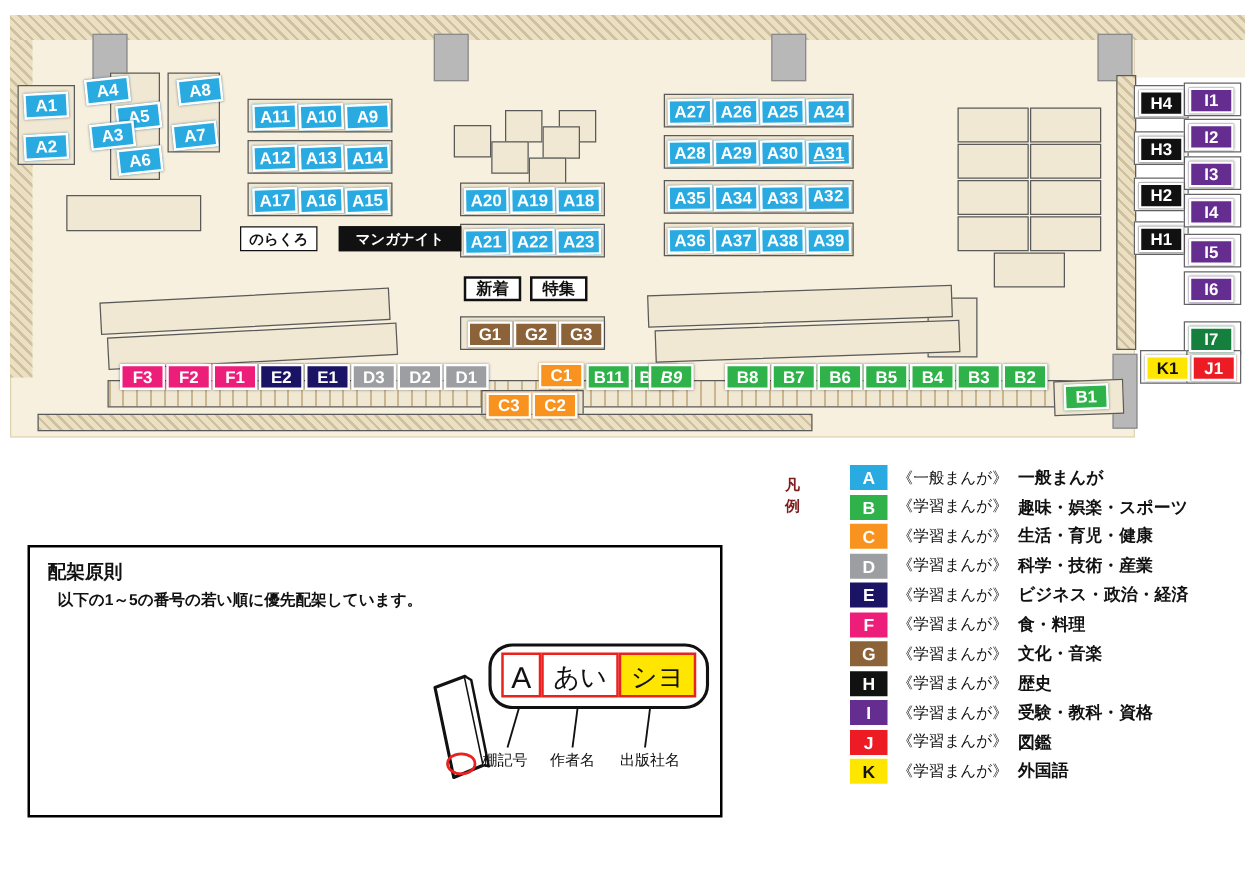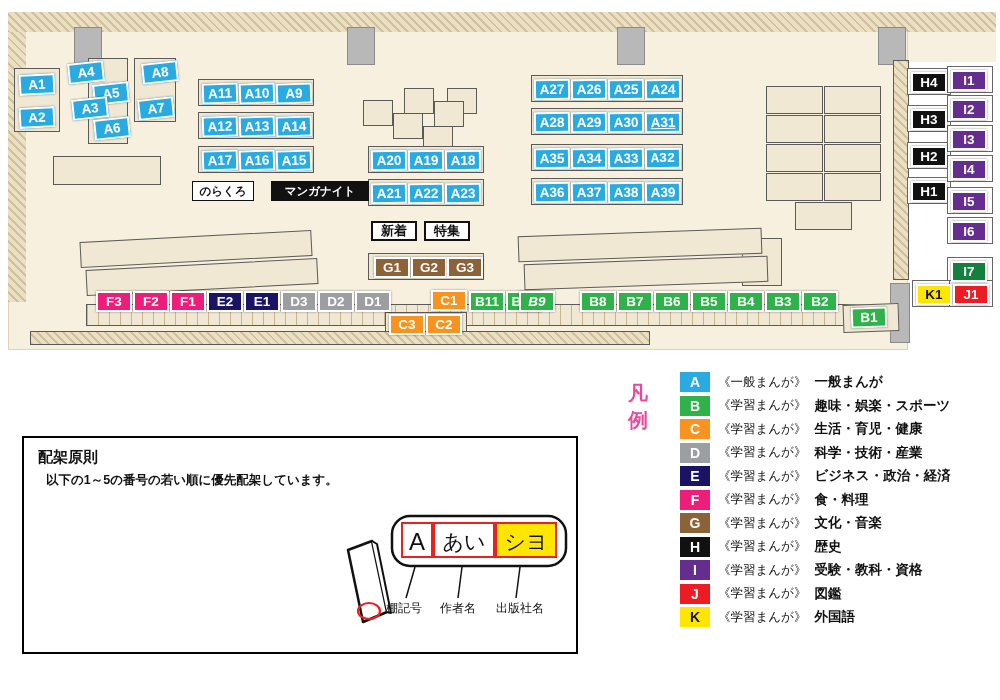--- a/index.html
+++ b/index.html
@@ -23,21 +23,21 @@
         box-shadow:0 0 2px rgba(0,0,0,.45);}
   
   .sign{position:absolute;height:20px;box-sizing:border-box;z-index:4;
         display:flex;align-items:center;justify-content:center;
         font-size:11.5px;font-weight:bold;}
   .sign.white{background:#fff;color:#111;border:1.5px solid #111;}
   .sign.black{background:#111;color:#fff;border:1.5px solid #111;}
   .sign.outline{background:#fff;color:#111;border:2px solid #111;font-size:13px;}
   
   #legend{position:absolute;left:622px;top:372px;z-index:5;}
-  #legend-title{position:absolute;left:6px;top:8px;font-size:20px;font-weight:bold;color:#ec4899;}
+  #legend-title{position:absolute;left:6px;top:8px;font-size:12px;font-weight:bold;color:#7f1d1d;}
   #legend-rows{position:absolute;left:58px;top:0;display:flex;flex-direction:column;gap:3.5px;width:320px;}
   .lg-row{display:flex;align-items:center;gap:8px;height:20px;}
   .lg-chip{width:30px;min-width:30px;height:20px;display:flex;align-items:center;justify-content:center;
         color:#fff;font-weight:bold;font-size:14px;}
   .lg-series{font-size:12.5px;color:#111;white-space:nowrap;}
   .lg-name{font-size:13.5px;font-weight:bold;color:#111;white-space:nowrap;}
   
   #principles{position:absolute;left:22px;top:436px;width:556px;height:218px;
         border:2.5px solid #000;background:#fff;box-sizing:border-box;z-index:5;}
   #pr-title{position:absolute;left:14px;top:10px;font-size:15px;font-weight:bold;color:#111;}

